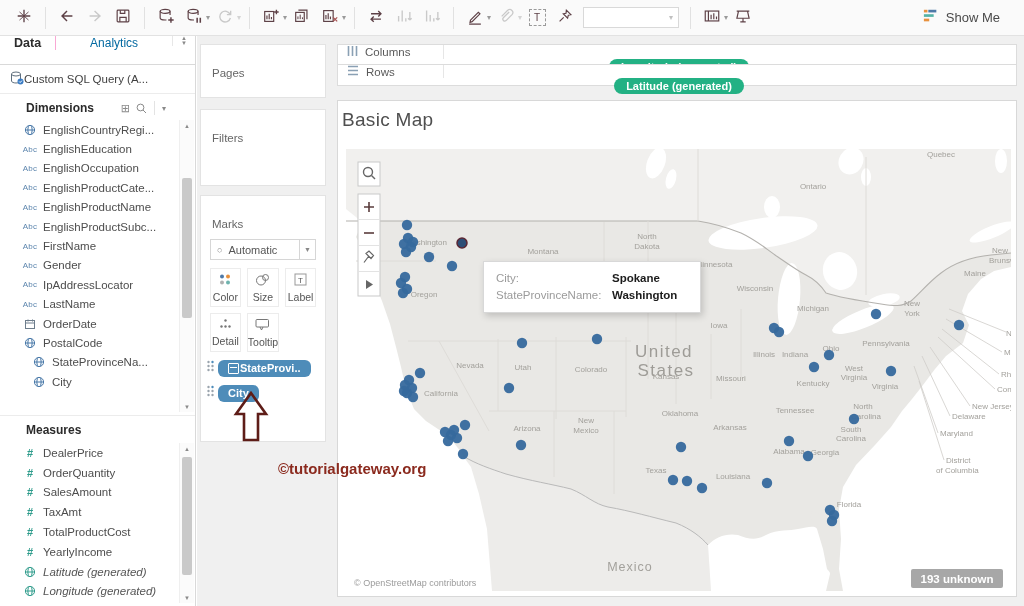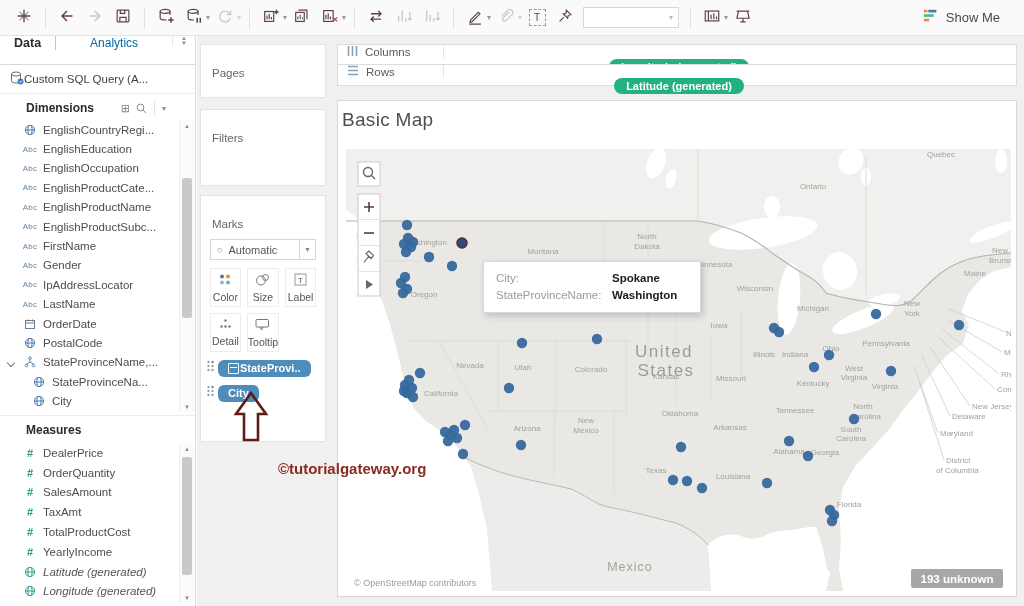--- a/index.html
+++ b/index.html
@@ -381,32 +381,20 @@
         </div>
         <div class="field-row">
           <span class="f-icon">
             <svg width="12" height="12" viewBox="0 0 12 12" fill="none" stroke="#4878a8">
               <circle cx="6" cy="6" r="4.6"></circle>
               <ellipse cx="6" cy="6" rx="2.1" ry="4.6"></ellipse>
               <path d="M1.4 6h9.2"></path>
             </svg>
           </span>
           <span class="f-label">PostalCode</span>
-        </div>
-        <div class="field-row">
-          <span class="chev"></span>
-          <span class="f-icon">
-            <svg width="12" height="12" viewBox="0 0 12 12" fill="none" stroke="#5c85ad">
-              <circle cx="6" cy="2.2" r="1.3"></circle>
-              <circle cx="2.5" cy="9.5" r="1.3"></circle>
-              <circle cx="9.5" cy="9.5" r="1.3"></circle>
-              <path d="M6 3.5v2.5M6 6 2.5 8.2M6 6l3.5 2.2"></path>
-            </svg>
-          </span>
-          <span class="f-label">StateProvinceName,...</span>
         </div>
         <div class="field-row ind">
           <span class="f-icon">
             <svg width="12" height="12" viewBox="0 0 12 12" fill="none" stroke="#4878a8">
               <circle cx="6" cy="6" r="4.6"></circle>
               <ellipse cx="6" cy="6" rx="2.1" ry="4.6"></ellipse>
               <path d="M1.4 6h9.2"></path>
             </svg>
           </span>
           <span class="f-label">StateProvinceNa...</span>

